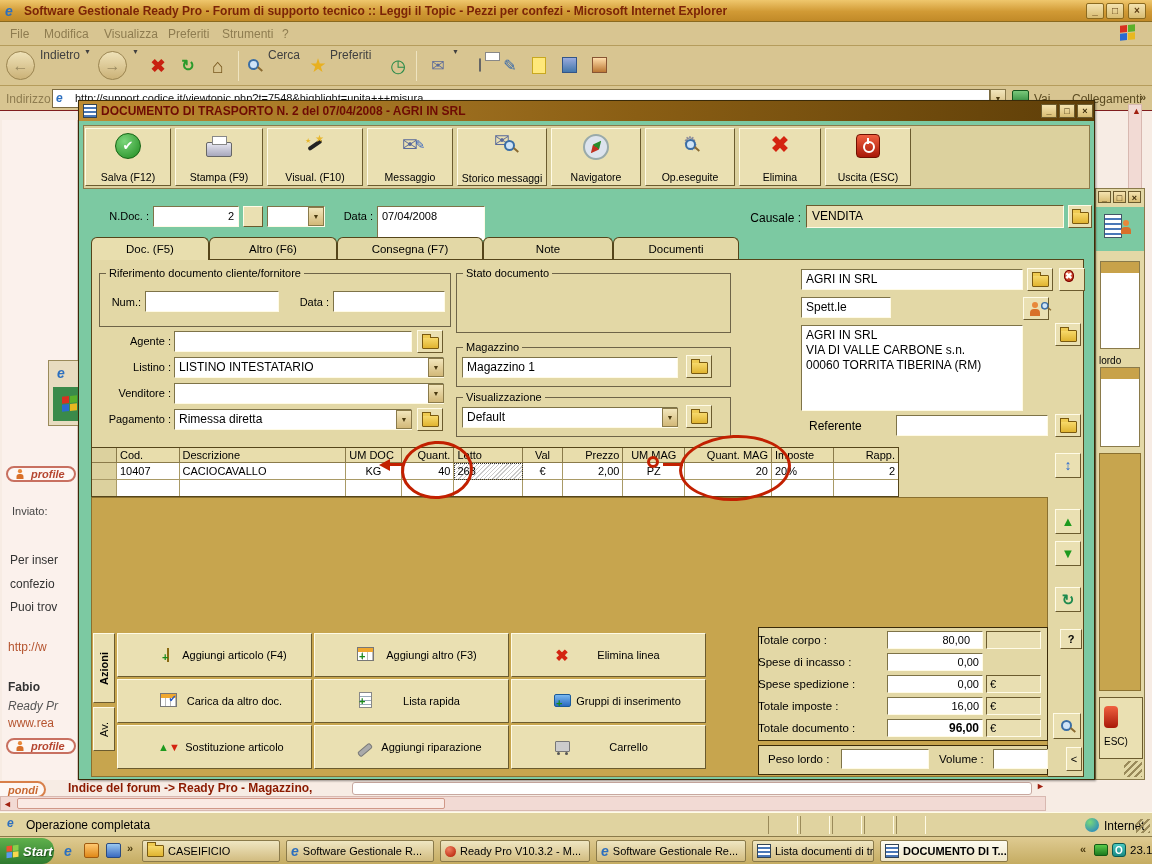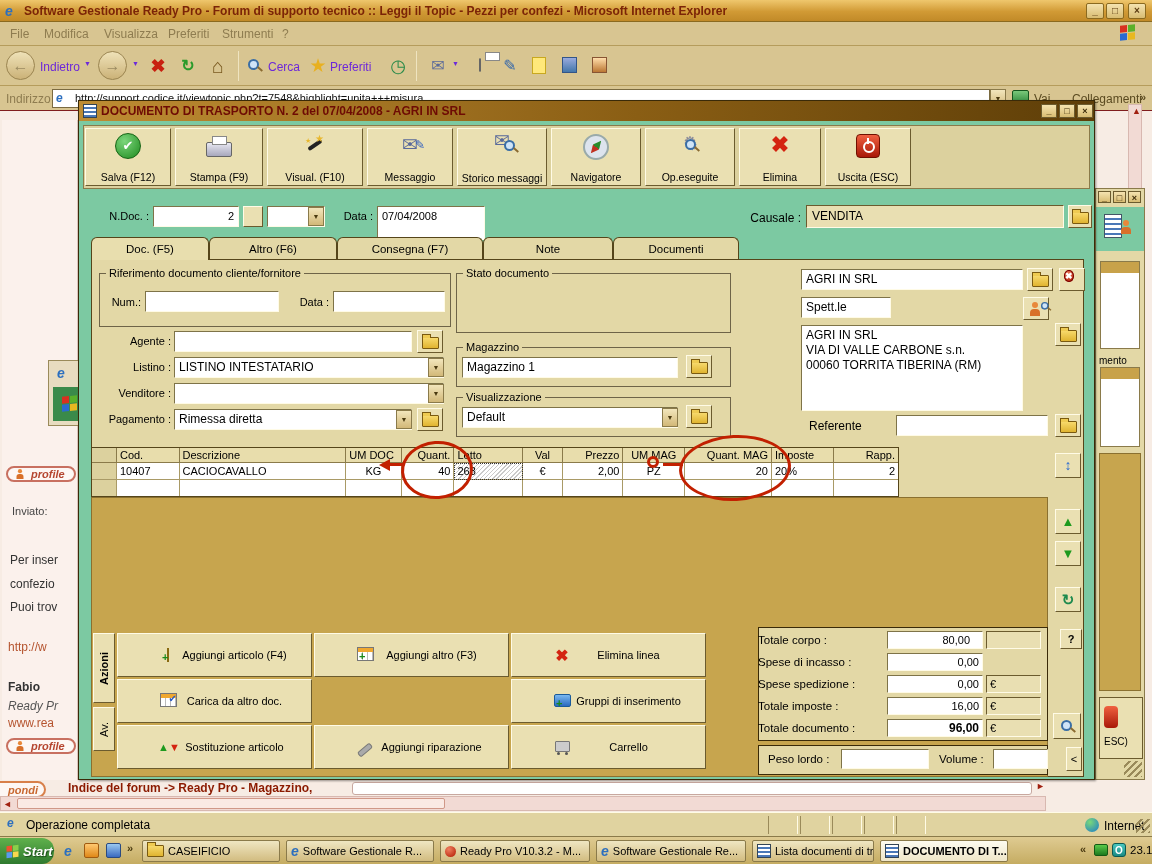--- a/index.html
+++ b/index.html
@@ -11,21 +11,21 @@
     background:linear-gradient(#EFC76D,#D19A35 55%,#C18A28);border-bottom:1px solid #8a6a20;}
   .ie-title{left:24px;top:4px;font-weight:bold;font-size:12px;color:#7B2407;white-space:nowrap;}
   .wbtn{top:3px;width:18px;height:16px;background:linear-gradient(#F4E3B0,#D8BC72);
     border:1px solid #8a6a20;border-radius:2px;text-align:center;line-height:14px;
     font-size:10px;font-weight:bold;color:#5a3a10;}
   .menubar{left:0;top:22px;width:1152px;height:24px;background:#D8C591;border-bottom:1px solid #b59c5c;}
   .menuitem{top:5px;color:#8E7C50;font-size:12px;}
   .toolbar{left:0;top:46px;width:1152px;height:40px;background:#D8C591;border-bottom:1px solid #b59c5c;}
   .navcirc{top:5px;width:29px;height:29px;border-radius:50%;background:linear-gradient(#EFE2B8,#CBB278);
     border:1px solid #9a8450;color:#9a8a60;text-align:center;line-height:27px;font-size:16px;font-weight:bold;}
-  .tbtxt{color:#6d28d9;font-size:12px;top:14px;}
+  .tbtxt{color:#404040;font-size:12px;top:2px;}
   .tbico{top:8px;width:24px;height:24px;text-align:center;line-height:24px;font-size:16px;}
   .tbdiv{top:5px;width:1px;height:30px;background:#b59c5c;border-right:1px solid #efe4c0;}
   .addrbar{left:0;top:86px;width:1152px;height:25px;background:#D8C591;border-bottom:1px solid #7f1d1d;}
   .addrfield{left:52px;top:3px;width:938px;height:19px;background:#fff;border:1px solid #7a6a40;}
   .urltext{left:22px;top:2px;font-size:11px;color:#111;white-space:nowrap;}
   .combo-arrow{width:16px;background:linear-gradient(#F2E6BC,#D2B878);border:1px solid #8a7a4a;
     text-align:center;font-size:7px;line-height:17px;color:#4a3a10;}
   
   .sunk{background:#fff;border:1px solid;border-color:#7e7348 #fffbe6 #fffbe6 #7e7348;}
   .rais{background:#EAE0B2;border:1px solid;border-color:#FFFBE6 #6b5b2e #6b5b2e #FFFBE6;}
@@ -237,21 +237,21 @@
     <span class="dwbtn a" style="left:2px;top:2px;width:13px;height:12px">_</span>
     <span class="dwbtn a" style="left:17px;top:2px;width:13px;height:12px">□</span>
     <span class="dwbtn a" style="left:32px;top:2px;width:13px;height:12px">×</span>
     <div class="a" style="left:0;top:18px;width:48px;height:44px;background:#7CC9A2">
       <div class="a" style="left:8px;top:7px;width:18px;height:24px;background:repeating-linear-gradient(#fff 0 3px,#4a78b8 3px 5px);border:1px solid #456"></div>
       <span class="personico a" style="left:22px;top:12px;transform:scale(.9)"></span>
     </div>
     <div class="a" style="left:4px;top:72px;width:40px;height:88px;background:#fff;border:1px solid #8a7a4a">
       <div class="a" style="left:0;top:0;width:38px;height:11px;background:#C8A24A"></div>
     </div>
-    <span class="a lbl" style="left:3px;top:166px;font-size:10px">mento</span>
+    <span class="a lbl" style="left:3px;top:166px;font-size:10px">lordo</span>
     <div class="a" style="left:4px;top:178px;width:40px;height:80px;background:#fff;border:1px solid #8a7a4a">
       <div class="a" style="left:0;top:0;width:38px;height:11px;background:#C8A24A"></div>
     </div>
     <div class="a goldzone" style="left:3px;top:264px;width:42px;height:238px"></div>
     <div class="a" style="left:3px;top:508px;width:44px;height:62px;background:#EAE0B2;border:1px solid #6b5b2e">
       <div class="a" style="left:4px;top:8px;width:14px;height:22px;background:linear-gradient(#F06040,#A81808);border-radius:4px"></div>
       <span class="a lbl" style="left:4px;top:38px;font-size:10px">ESC)</span>
     </div>
     <div class="a grip" style="left:28px;top:572px;width:18px;height:16px"></div>
   </div>
@@ -457,20 +457,24 @@
       <span class="ic"><span class="gridic plus" style="display:inline-block"></span></span>
       <span class="cap">Aggiungi altro (F3)</span>
     </div>
     <div class="a abtn" style="left:432px;top:532px">
       <span class="ic" style="color:#D42410;font-weight:bold;font-size:16px">✖</span>
       <span class="cap">Elimina linea</span>
     </div>
     <div class="a abtn" style="left:38px;top:578px">
       <span class="ic"><span class="gridic" style="display:inline-block"></span><span style="position:absolute;margin-left:-8px;color:#2A5AC0;font-size:10px">✔</span></span>
       <span class="cap">Carica da altro doc.</span>
+    </div>
+    <div class="a abtn" style="left:235px;top:578px">
+      <span class="ic"><span class="listic plus" style="display:inline-block"></span></span>
+      <span class="cap">Lista rapida</span>
     </div>
     <div class="a abtn" style="left:432px;top:578px">
       <span class="ic"><span class="binic plus" style="display:inline-block"></span></span>
       <span class="cap">Gruppi di inserimento</span>
     </div>
     <div class="a abtn" style="left:38px;top:624px">
       <span class="ic"><span style="color:#1E9A1E;font-size:11px">▲</span><span style="color:#D42410;font-size:11px">▼</span></span>
       <span class="cap">Sostituzione articolo</span>
     </div>
     <div class="a abtn" style="left:432px;top:624px">

